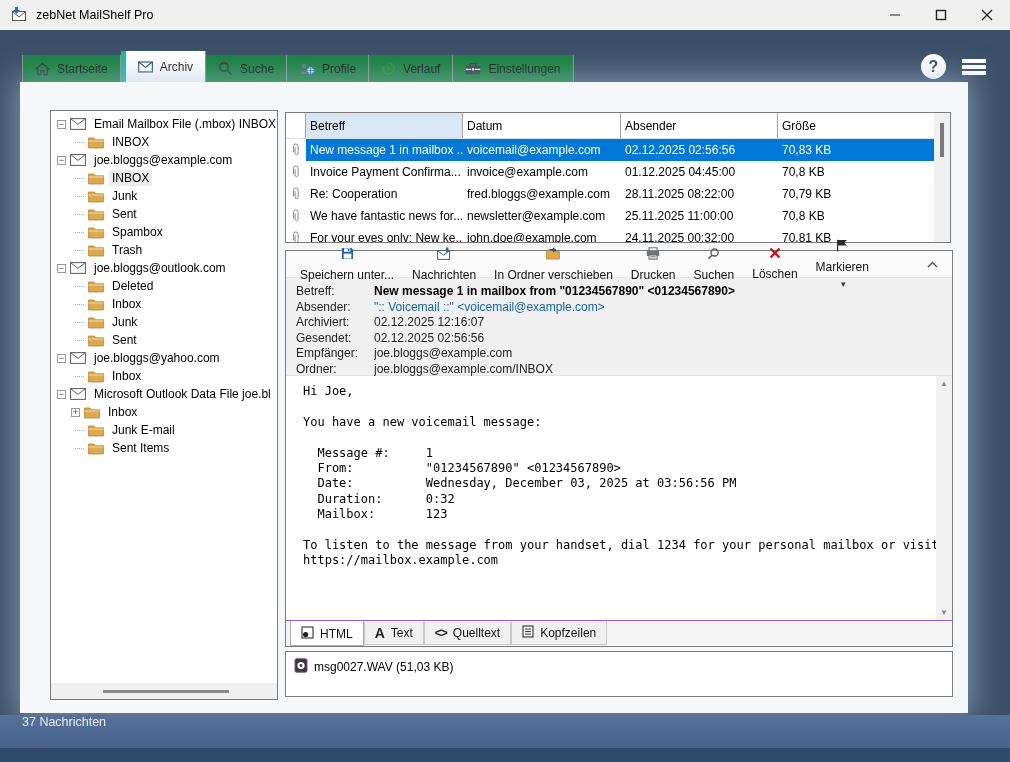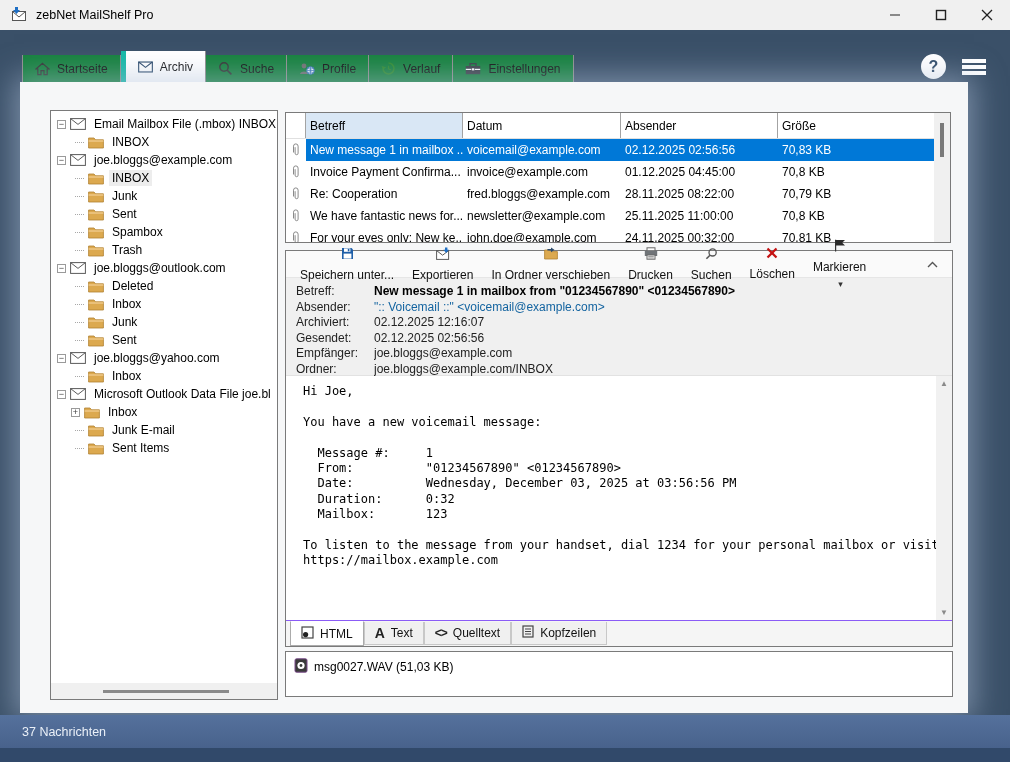--- a/index.html
+++ b/index.html
@@ -9,21 +9,21 @@
   
   .titlebar { position:absolute; left:0; top:0; width:1010px; height:30px; background:#F0F0F0; display:flex; align-items:center; }
   .titlebar .app-icon { margin:0 8px 0 10px; width:18px; height:16px; position:relative; }
   .titlebar .title { font-size:12.5px; color:#000; }
   .win-btns { position:absolute; right:0; top:0; height:30px; display:flex; }
   .win-btn { width:46px; height:30px; display:flex; align-items:center; justify-content:center; cursor:default; }
 
   
   .app { position:absolute; left:0; top:30px; width:1010px; height:732px; background:#3A5068; }
   .bottom-strip { position:absolute; left:0; top:718px; width:1010px; height:14px; background:#31496A; }
-  .statusbar { position:absolute; left:0; top:685px; width:1010px; height:33px; background:linear-gradient(#55719C,#48628C); display:flex; align-items:center; padding-left:22px; color:#EAF0F8; font-size:12.5px; }
+  .statusbar { position:absolute; left:0; top:685px; width:1010px; height:33px; background:linear-gradient(#55719C,#48628C); display:flex; padding-left:22px; color:#EAF0F8; font-size:12.5px; }
 
   
   .tabs { position:absolute; left:22px; top:25px; height:27px; display:flex; align-items:flex-end; }
   .tab { height:27px; background:#15803d; border-right:1px solid #8E8E8E; display:flex; align-items:center; gap:7px; padding:0 12px; color:#111; cursor:default; }
   .tab:first-child { border-left:1px solid #8E8E8E; }
   .tab.active { background:#FFFFFF; height:31px; border-left:5px solid #14b8a6; }
   .tab .ticon { display:flex; align-items:center; }
   .top-icons { position:absolute; right:24px; top:24px; display:flex; gap:16px; align-items:center; }
   .help-circle { width:25px; height:25px; border-radius:50%; background:#FFFFFF; color:#2F4A68; font-weight:bold; font-size:16px; display:flex; align-items:center; justify-content:center; cursor:default; }
   .hamburger { width:24px; height:20px; display:flex; flex-direction:column; justify-content:space-between; padding:2px 0; cursor:default; }
@@ -482,21 +482,21 @@
                 <rect x="2.6" y="6.6" width="7.8" height="5" fill="#fff"></rect>
               </svg></span>
           <span>Speichern unter...</span>
         </div>
         <div class="tb-btn">
           <span><svg width="14" height="13" viewBox="0 0 14 13">
                 <rect x="0.6" y="3.6" width="12" height="8.8" fill="#fff" stroke="#5A5A5A"></rect>
                 <path d="M0.6 3.6 L6.6 8.2 L12.6 3.6" fill="none" stroke="#5A5A5A"></path>
                 <path d="M9 0.4 h2.4 v2.4 h1.6 l-2.8 3.2 -2.8 -3.2 h1.6 Z" fill="#1F6FC4"></path>
               </svg></span>
-          <span>Exportieren</span>
+          <span>Nachrichten</span>
         </div>
         <div class="tb-btn">
           <span><svg width="14" height="13" viewBox="0 0 14 13">
                 <path d="M0.6 12 V3 H5.4 L6.8 4.6 H13.4 V12 Z" fill="#DCA94F" stroke="#B08030" stroke-width="0.8"></path>
                 <path d="M7 0.4 l3.4 2.4 -3.4 2.4 v-1.6 H3.4 V2 H7 Z" fill="#2B4A6B"></path>
               </svg></span>
           <span>In Ordner verschieben</span>
         </div>
         <div class="tb-btn">
           <span><svg width="14" height="13" viewBox="0 0 14 13">

